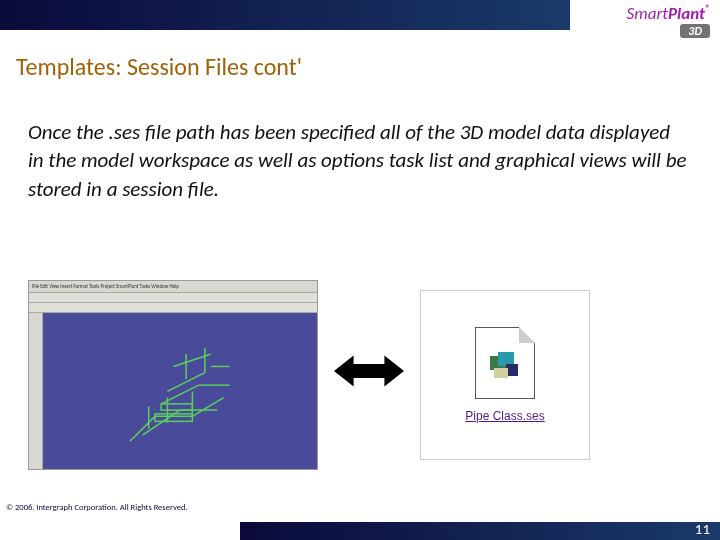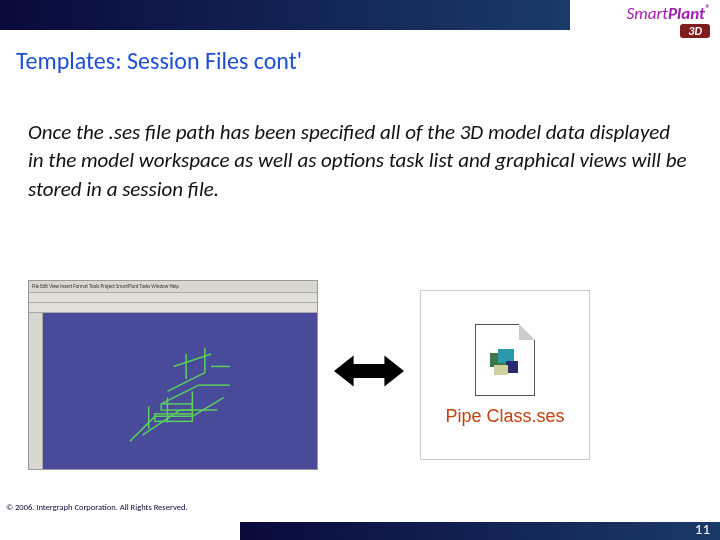--- a/index.html
+++ b/index.html
@@ -34,38 +34,38 @@
   .logo-main {
     font-size: 17px;
     font-weight: 700;
     color: #a21caf;
     font-style: italic;
   }
   .logo-main .light { font-weight: 400; }
   .logo-reg { font-size: 10px; vertical-align: super; }
   .logo-sub {
     display: block;
-    background: #7f1d1d;
+    background: #737373;
     color: #fff;
     font-size: 12px;
     font-weight: 700;
     font-style: italic;
     padding: 1px 8px;
     border-radius: 3px;
     margin-top: 2px;
     text-align: left;
     float: right;
   }
   .title {
     position: absolute;
-    top: 46px;
+    top: 52px;
     left: 16px;
     font-size: 24px;
     font-weight: 400;
-    color: #1d4ed8;
+    color: #a16207;
   }
   .body-text {
     position: absolute;
     top: 118px;
     left: 28px;
     right: 30px;
     font-size: 21px;
     line-height: 1.35;
     color: #111;
     font-style: italic;
@@ -175,23 +175,24 @@
     z-index: -1;
   }
   .file-inner-graphic {
     position: absolute;
     top: 22px;
     left: 12px;
     width: 36px;
     height: 32px;
   }
   .file-label {
-    font-size: 18px;
-    color: #c2410c;
+    font-size: 12px;
+    color: #4c1d95;
     font-family: Tahoma, Arial, sans-serif;
+    text-decoration: underline;
   }
   .footer {
     position: absolute;
     bottom: 0;
     left: 0;
     right: 0;
     height: 24px;
   }
   .footer-bar {
     position: absolute;

